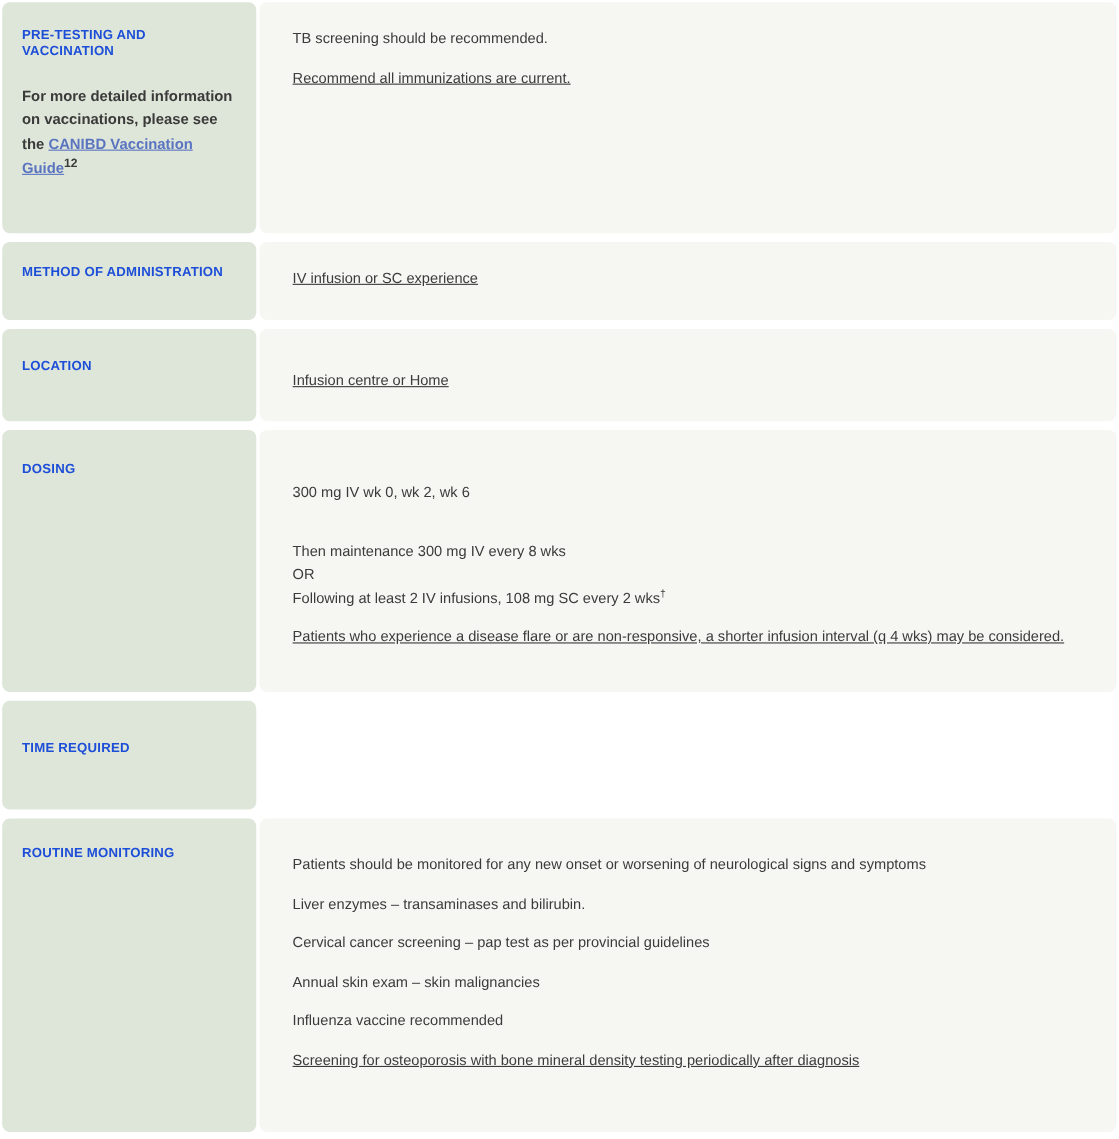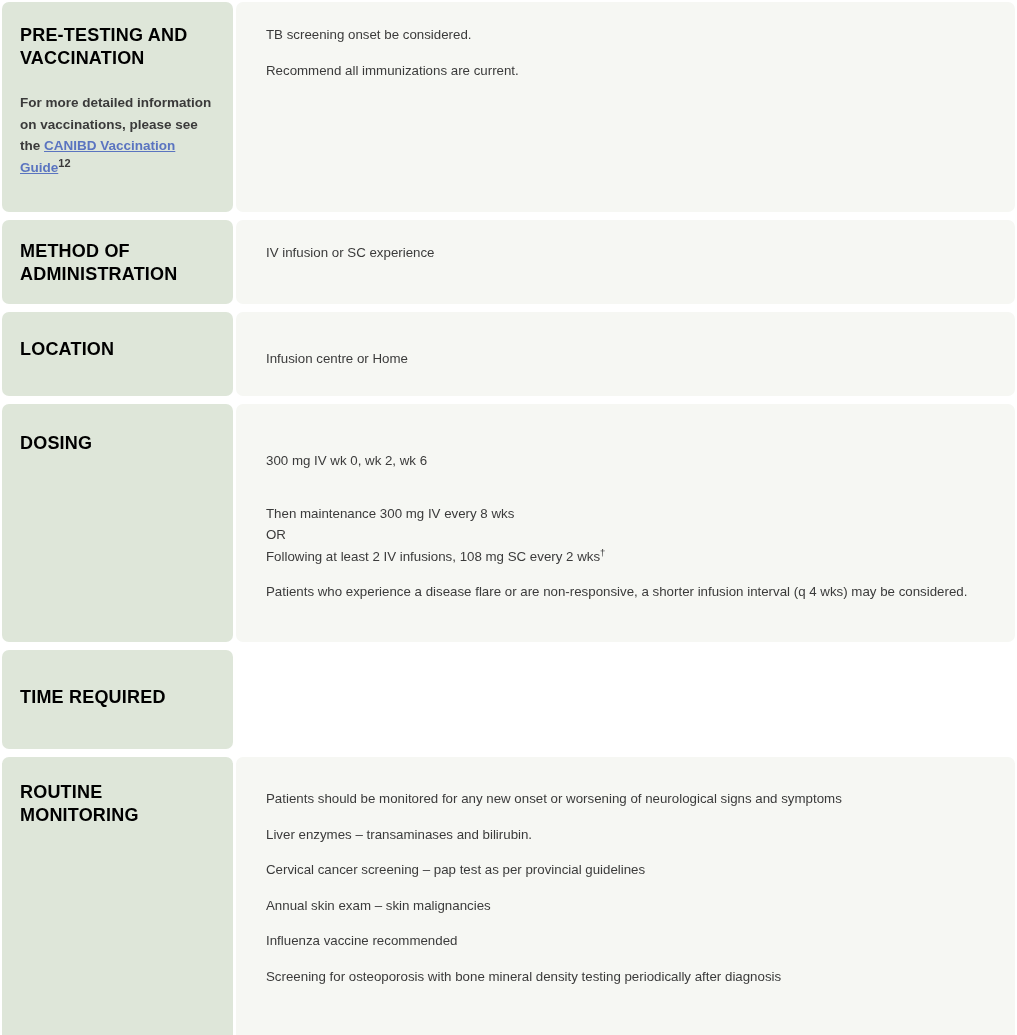--- a/index.html
+++ b/index.html
@@ -33,23 +33,23 @@
   }
   .content-cell {
     flex: 1 1 auto;
     margin-left: 3px;
     background: #f6f7f3;
     border-radius: 7px;
     box-sizing: border-box;
     padding: 22px 20px 18px 30px;
   }
   .label-title {
-    font-size: 18px;
+    font-size: 12px;
     font-weight: bold;
-    color: #000000;
+    color: #1d4ed8;
     letter-spacing: 0.2px;
     line-height: 1.28;
     text-transform: uppercase;
     margin: 0;
   }
   .label-note {
     margin: 22px 0 0 0;
     font-size: 13.5px;
     font-weight: bold;
     color: #3a3a3a;
@@ -68,20 +68,21 @@
     color: #3a3a3a;
   }
   .content-cell p {
     margin: 0 0 14px 0;
     font-size: 13.3px;
     color: #3b3b3b;
     line-height: 1.62;
   }
   .content-cell p:last-child {
     margin-bottom: 0;
+    text-decoration: underline;
   }
   .content-cell p.tight {
     margin-bottom: 0;
   }
   .content-cell p sup {
     font-size: 9.5px;
     vertical-align: super;
     line-height: 0;
   }
   .spacer-line {
@@ -117,21 +118,21 @@
 <body>
 
 <div class="table">
 
   <div class="row row-pretesting">
     <div class="label-cell">
       <div class="label-title">PRE-TESTING AND VACCINATION</div>
       <div class="label-note"><span>For more detailed information on vaccinations, please see the </span><a href="#">CANIBD Vaccination Guide</a><sup>12</sup></div>
     </div>
     <div class="content-cell">
-      <p>TB screening onset be considered.</p>
+      <p>TB screening should be recommended.</p>
       <p>Recommend all immunizations are current.</p>
     </div>
   </div>
 
   <div class="row row-method">
     <div class="label-cell">
       <div class="label-title">METHOD OF ADMINISTRATION</div>
     </div>
     <div class="content-cell">
       <p>IV infusion or SC experience</p>

